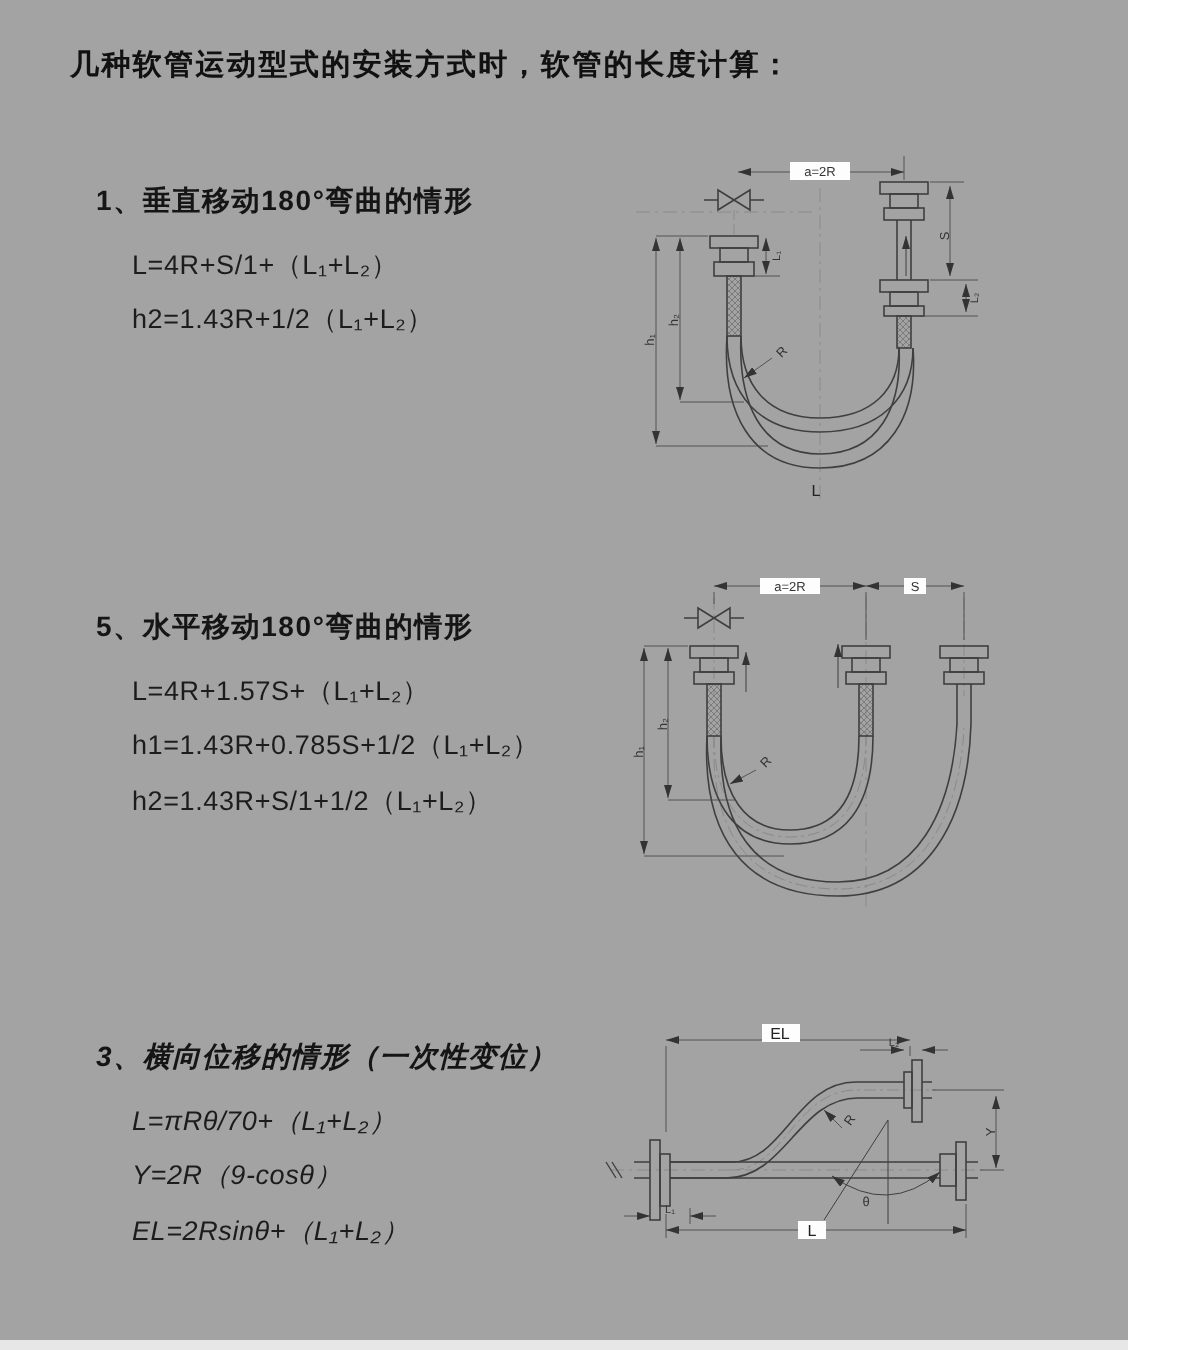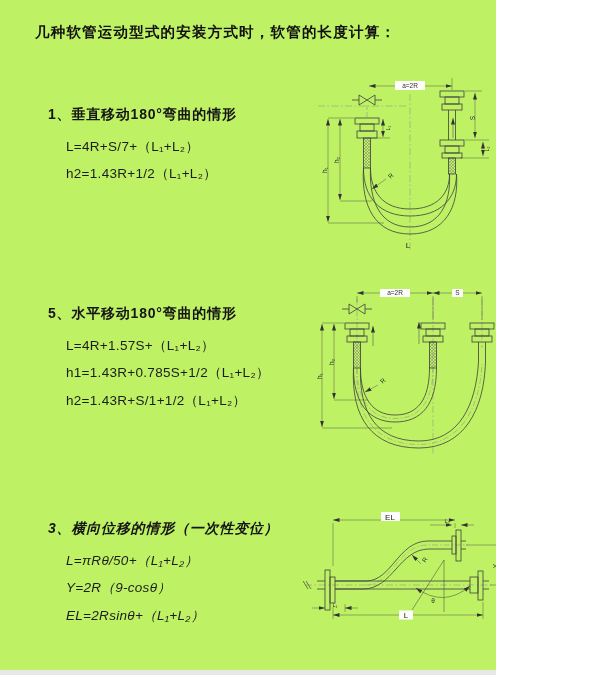--- a/index.html
+++ b/index.html
@@ -1,66 +1,66 @@
 <!DOCTYPE html>
 <html><head>
 <meta charset="utf-8">
 <style>
   * { margin:0; padding:0; box-sizing:border-box; }
   html,body { background:#fff; }
   .page {
-    position:relative; width:496px; height:675px; background:#bef264;
+    position:relative; width:564px; height:675px; background:#a3a3a3;
     font-family:"Liberation Sans","DejaVu Sans",sans-serif; color:#1a1a1a; overflow:hidden;
   }
   .page-edge { position:absolute; left:0; right:0; bottom:0; height:5px; background:#e7e7e7; }
   .title {
     position:absolute; left:35px; top:23px; font-size:14.5px; font-weight:bold;
     letter-spacing:1.2px; color:#111;
   }
   .sec { position:absolute; left:48px; width:280px; }
   .sec-heading { font-size:14px; font-weight:bold; letter-spacing:0.8px; color:#151515; }
   .formulas { list-style:none; margin-top:9px; padding-left:18px; }
   .formulas li { font-size:13.5px; line-height:27.4px; letter-spacing:0.3px; color:#1c1c1c; white-space:nowrap; }
-  #sec1 { top:106px; } #sec2 { top:305px; } #sec3 { top:520px;font-style:italic; }
+  #sec1 { top:92px; } #sec2 { top:305px; } #sec3 { top:520px;font-style:italic; }
   svg.diag { position:absolute; }
   #d1 { left:312px; top:66px; }
   #d2 { left:312px; top:288px; }
   #d3 { left:300px; top:508px; }
   .dl { font-size:6.5px; fill:#333; font-family:"Liberation Sans",sans-serif; }
   .dlb { font-size:8px; fill:#222; font-family:"Liberation Sans",sans-serif; }
   .dls { font-size:5.5px; fill:#333; font-family:"Liberation Sans",sans-serif; }
 </style>
 </head>
 <body>
 
 <div class="page">
 
   <div class="title">几种软管运动型式的安装方式时，软管的长度计算：</div>
 
   <div class="sec" id="sec1">
     <div class="sec-heading">1、垂直移动180°弯曲的情形</div>
     <ul class="formulas">
-      <li>L=4R+S/7+（L₁+L₂）</li>
+      <li>L=4R+S/1+（L₁+L₂）</li>
       <li>h2=1.43R+1/2（L₁+L₂）</li>
     </ul>
   </div>
 
   <div class="sec" id="sec2">
     <div class="sec-heading">5、水平移动180°弯曲的情形</div>
     <ul class="formulas">
       <li>L=4R+1.57S+（L₁+L₂）</li>
       <li>h1=1.43R+0.785S+1/2（L₁+L₂）</li>
       <li>h2=1.43R+S/1+1/2（L₁+L₂）</li>
     </ul>
   </div>
 
   <div class="sec" id="sec3">
     <div class="sec-heading">3、横向位移的情形（一次性变位）</div>
     <ul class="formulas">
-      <li>L=πRθ/50+（L₁+L₂）</li>
+      <li>L=πRθ/70+（L₁+L₂）</li>
       <li>Y=2R（9-cosθ）</li>
       <li>EL=2Rsinθ+（L₁+L₂）</li>
     </ul>
   </div>
 
   <svg id="d1" class="diag" width="283" height="202" viewBox="0 0 283 202">
     <defs>
       <pattern id="p1" width="3" height="3" patternUnits="userSpaceOnUse">
         <path d="M0,0 L3,3 M3,0 L0,3" stroke="#777" stroke-width="0.45"></path>
       </pattern>

